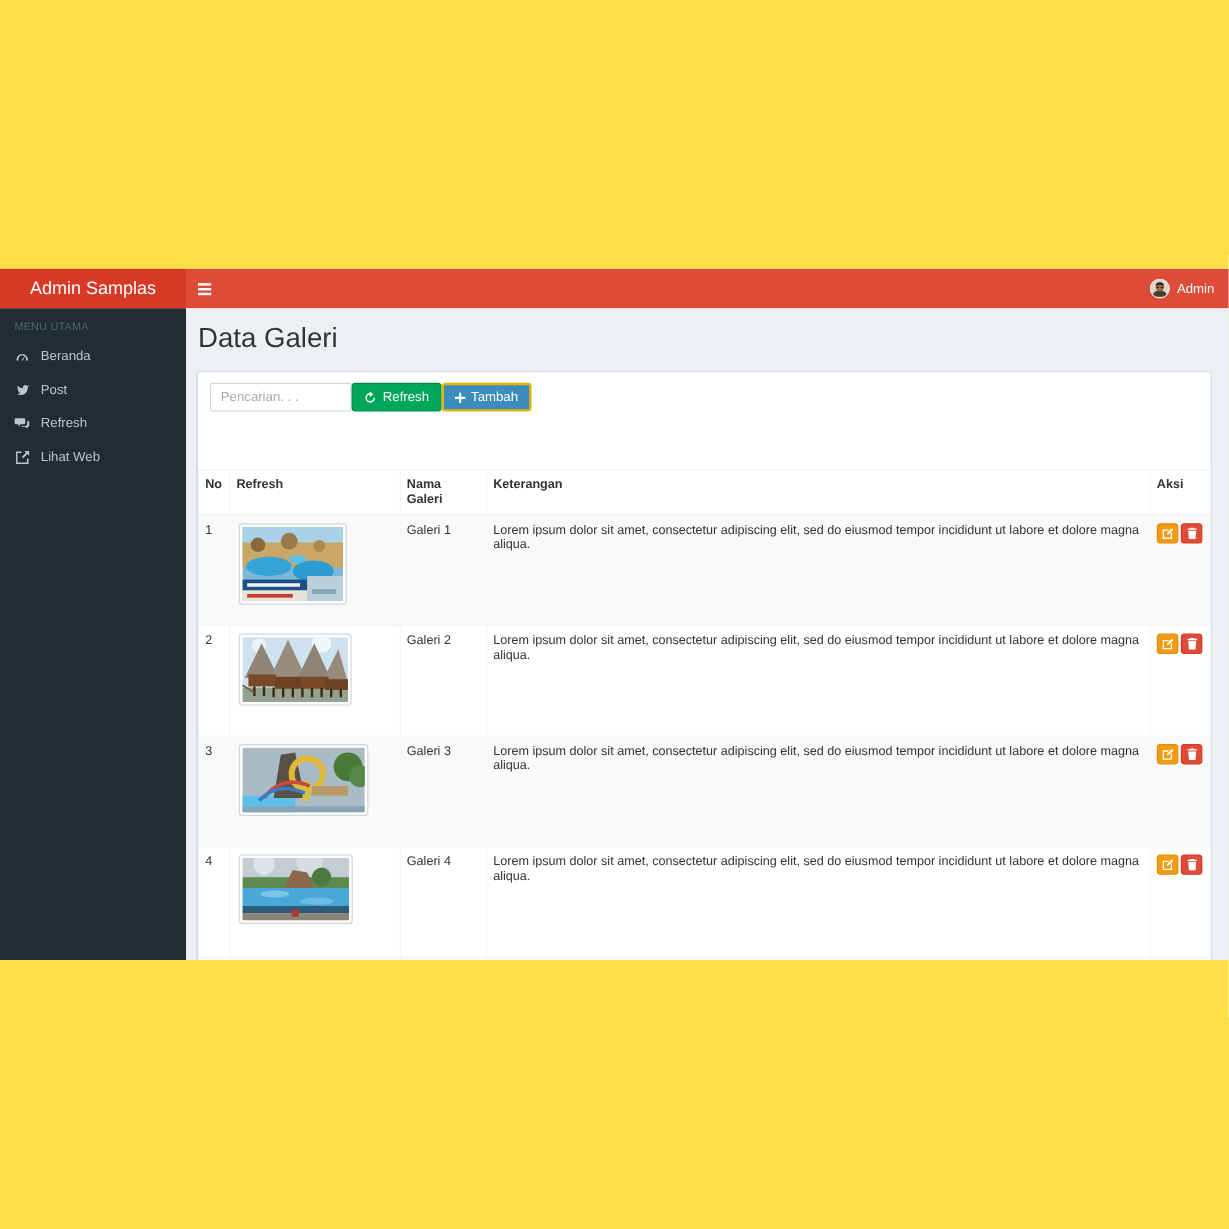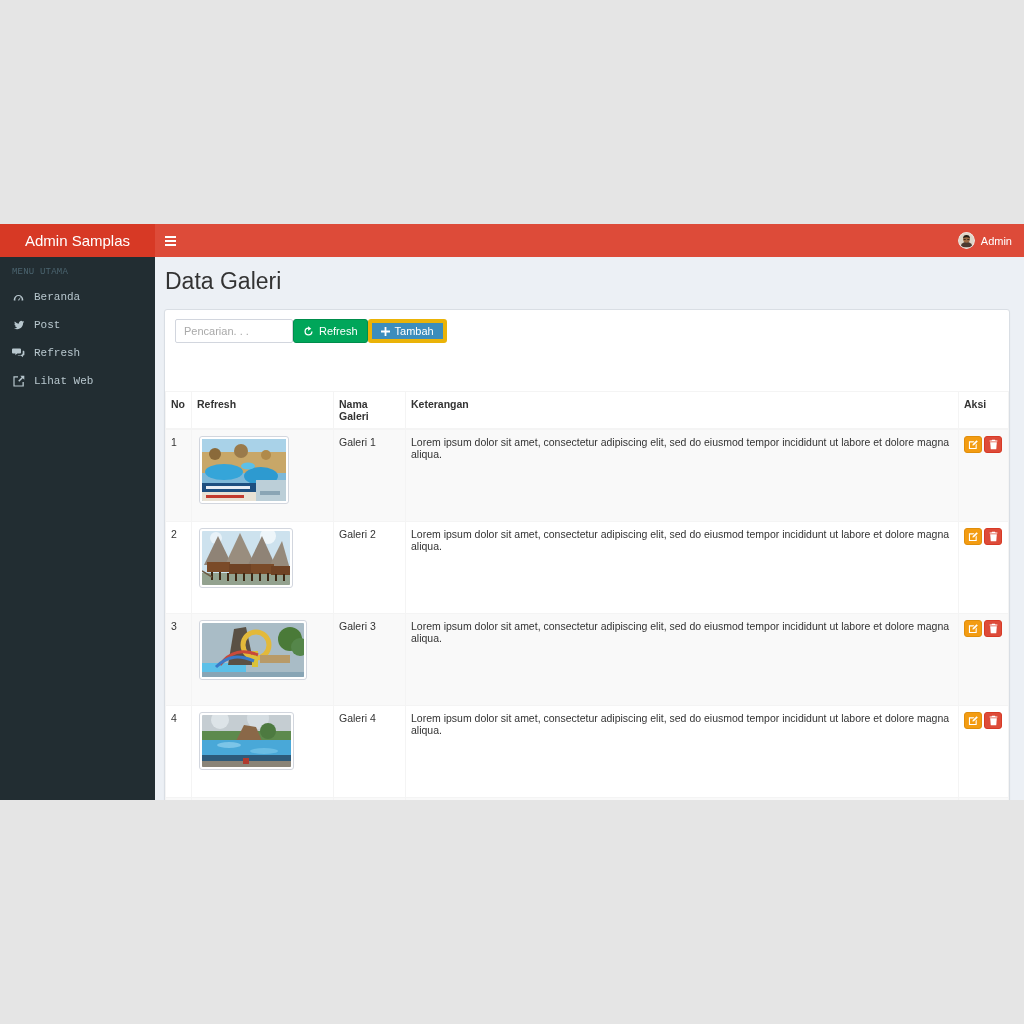--- a/index.html
+++ b/index.html
@@ -1,49 +1,49 @@
 <!DOCTYPE html>
 <html><head>
 <meta charset="utf-8">
 <style>
   * { margin:0; padding:0; box-sizing:border-box; }
   html,body { background:#fff; }
   body { width:1024px; height:1024px; position:relative; font-family:"Liberation Sans","DejaVu Sans",sans-serif; }
-  .canvas { position:absolute; inset:0; background:#e5e5e5; }
+  .canvas { position:absolute; inset:0; background:#fde047; }
   .app { position:absolute; top:224px; left:0; width:1024px; height:576px; overflow:hidden; background:#ecf0f5; }
 
   
   .navbar { position:absolute; top:0; left:0; right:0; height:33px; background:#dd4b39; display:flex; align-items:stretch; }
   .logo { width:155px; background:#d73925; color:#fff; font-size:15px; display:flex; align-items:center; justify-content:center; }
   .nav-rest { flex:1; display:flex; align-items:center; }
   .hamburger { width:30px; height:33px; background:transparent; border:none; cursor:pointer; display:flex; align-items:center; justify-content:center; }
   .hamburger .bars { display:flex; flex-direction:column; gap:2px; }
   .hamburger .bars i { display:block; width:11px; height:2px; background:#fff; }
   .nav-spacer { flex:1; }
   .user-menu { display:flex; align-items:center; gap:6px; padding:0 12px; height:33px; cursor:pointer; }
   .avatar { width:17px; height:17px; border-radius:50%; overflow:hidden; display:block; }
   .user-name { color:#fff; font-size:11px; }
 
   
-  .sidebar { position:absolute; top:33px; left:0; bottom:0; width:155px; background:#222d32;font-family:Liberation Mono, monospace; }
+  .sidebar { position:absolute; top:33px; left:0; bottom:0; width:155px; background:#222d32; }
   .sidebar-header { color:#4b646f; font-size:9px; padding:10px 12px 6px 12px; letter-spacing:.2px; }
   .menu { list-style:none; }
   .menu li { display:flex; align-items:flex-end; gap:9px; padding:8px 12px; color:#b8c7ce; font-size:11px; cursor:pointer; }
   .mi { width:13px; display:flex; justify-content:center; flex:none; }
 
   
   .content { position:absolute; top:33px; left:155px; right:0; bottom:0; background:#ecf0f5; padding:11px 14px 0 9px; overflow:hidden; }
   .page-title { font-size:23px; font-weight:400; color:#333; margin:0 0 14px 1px; }
   .box { background:#fff; border:1px solid #d9dee4; border-radius:3px; box-shadow:0 1px 1px rgba(0,0,0,.08); overflow:hidden; min-height:540px; }
   .toolbar { display:flex; align-items:center; gap:0; padding:9px 10px; }
   .search-input { width:118px; height:24px; border:1px solid #d2d6de; border-radius:2px; padding:2px 8px; font-size:11px; color:#333; font-family:inherit; }
   .search-input::placeholder { color:#a9a9a9; }
   .btn { height:24px; display:inline-flex; align-items:center; gap:5px; padding:0 9px; border-radius:3px; color:#fff; font-size:11px; cursor:pointer; font-family:inherit; }
   .btn-refresh { background:#00a65a; border:1px solid #008d4c; }
-  .btn-add { background:#3c8dbc; border:4px solid #eab308; }
+  .btn-add { background:#3c8dbc; border:2px solid #eab308; }
 
   
   table { width:100%; border-collapse:collapse; font-size:10.5px; color:#333; table-layout:fixed;margin-top:39px; }
   th, td { border:1px solid #f4f4f4; padding:6px 5px; text-align:left; vertical-align:top; }
   thead th { font-weight:bold; border-bottom:2px solid #f4f4f4; }
   tbody tr { height:92px; }
   tbody tr:nth-child(odd) { background:#f9f9f9; }
   .c-no { width:26px; }
   .c-img { width:142px; }
   .c-name { width:72px; }

